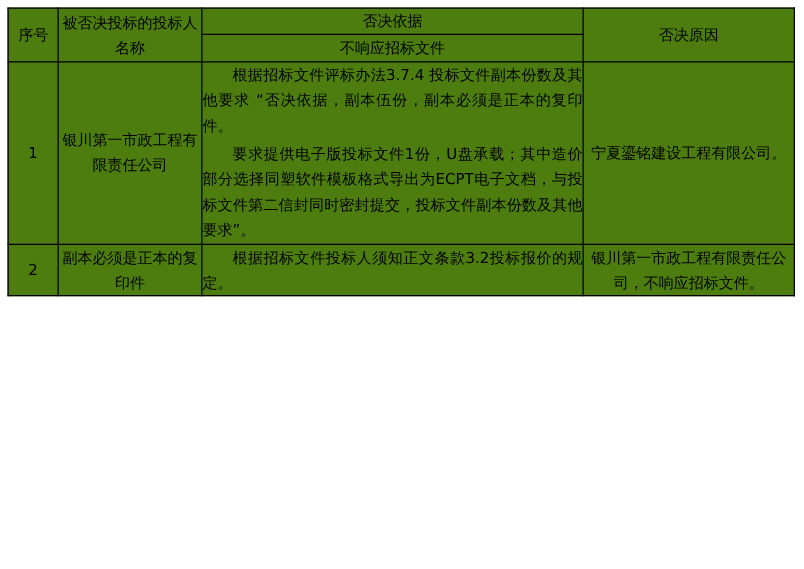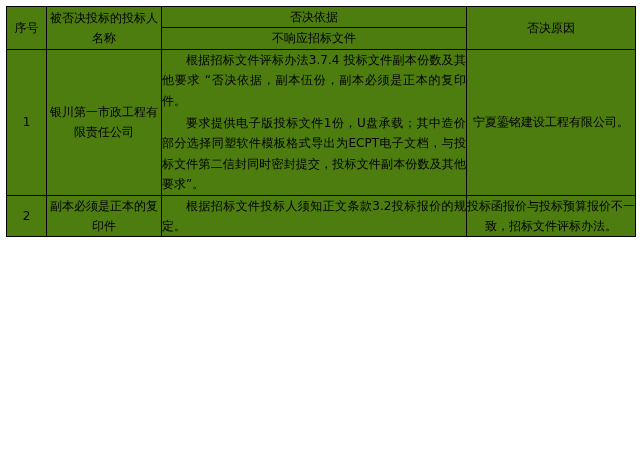--- a/index.html
+++ b/index.html
@@ -127,17 +127,17 @@
         </td>
         <td class="row-reason">宁夏鎏铭建设工程有限公司。</td>
       </tr>
 
       <tr>
         <td class="row-no">2</td>
         <td class="row-name">副本必须是正本的复印件</td>
         <td class="row-basis">
           <p>根据招标文件投标人须知正文条款3.2投标报价的规定。</p>
         </td>
-        <td class="row-reason">投标函报价与投标预算报价不一致，招标文件评标办法。</td>
+        <td class="row-reason">银川第一市政工程有限责任公司，不响应招标文件。</td>
       </tr>
     </tbody>
   </table>
 </div>
 
 </body></html>

